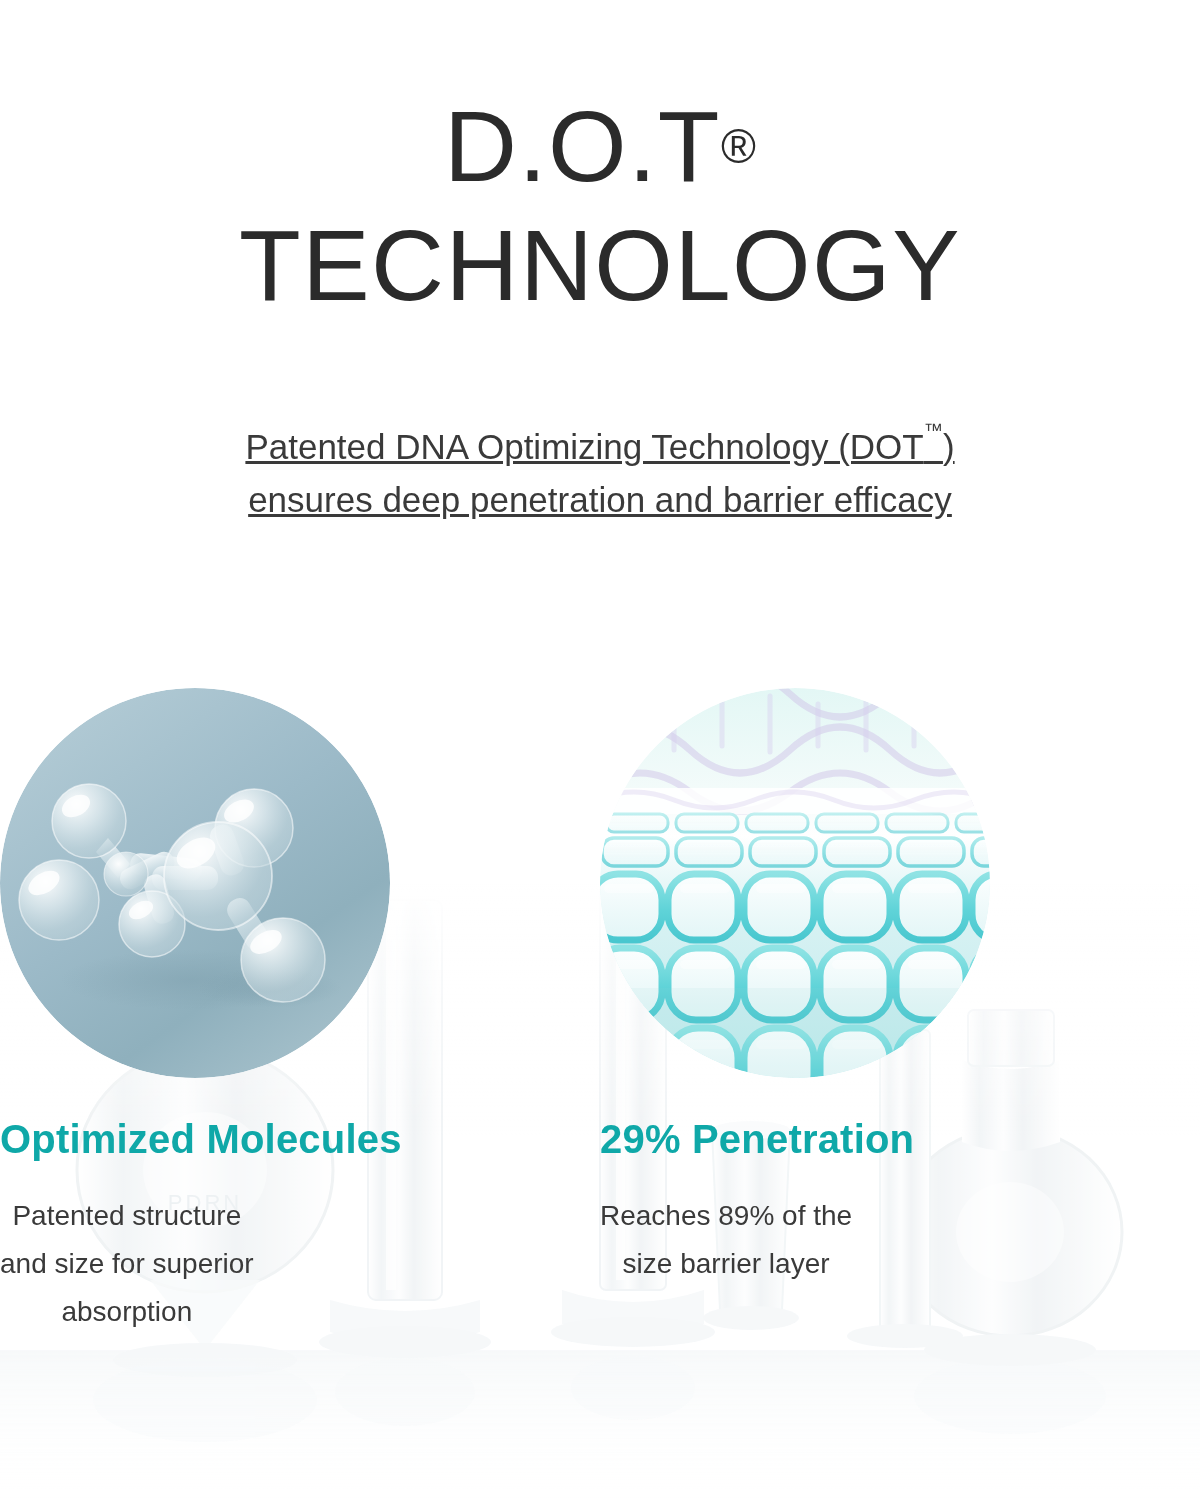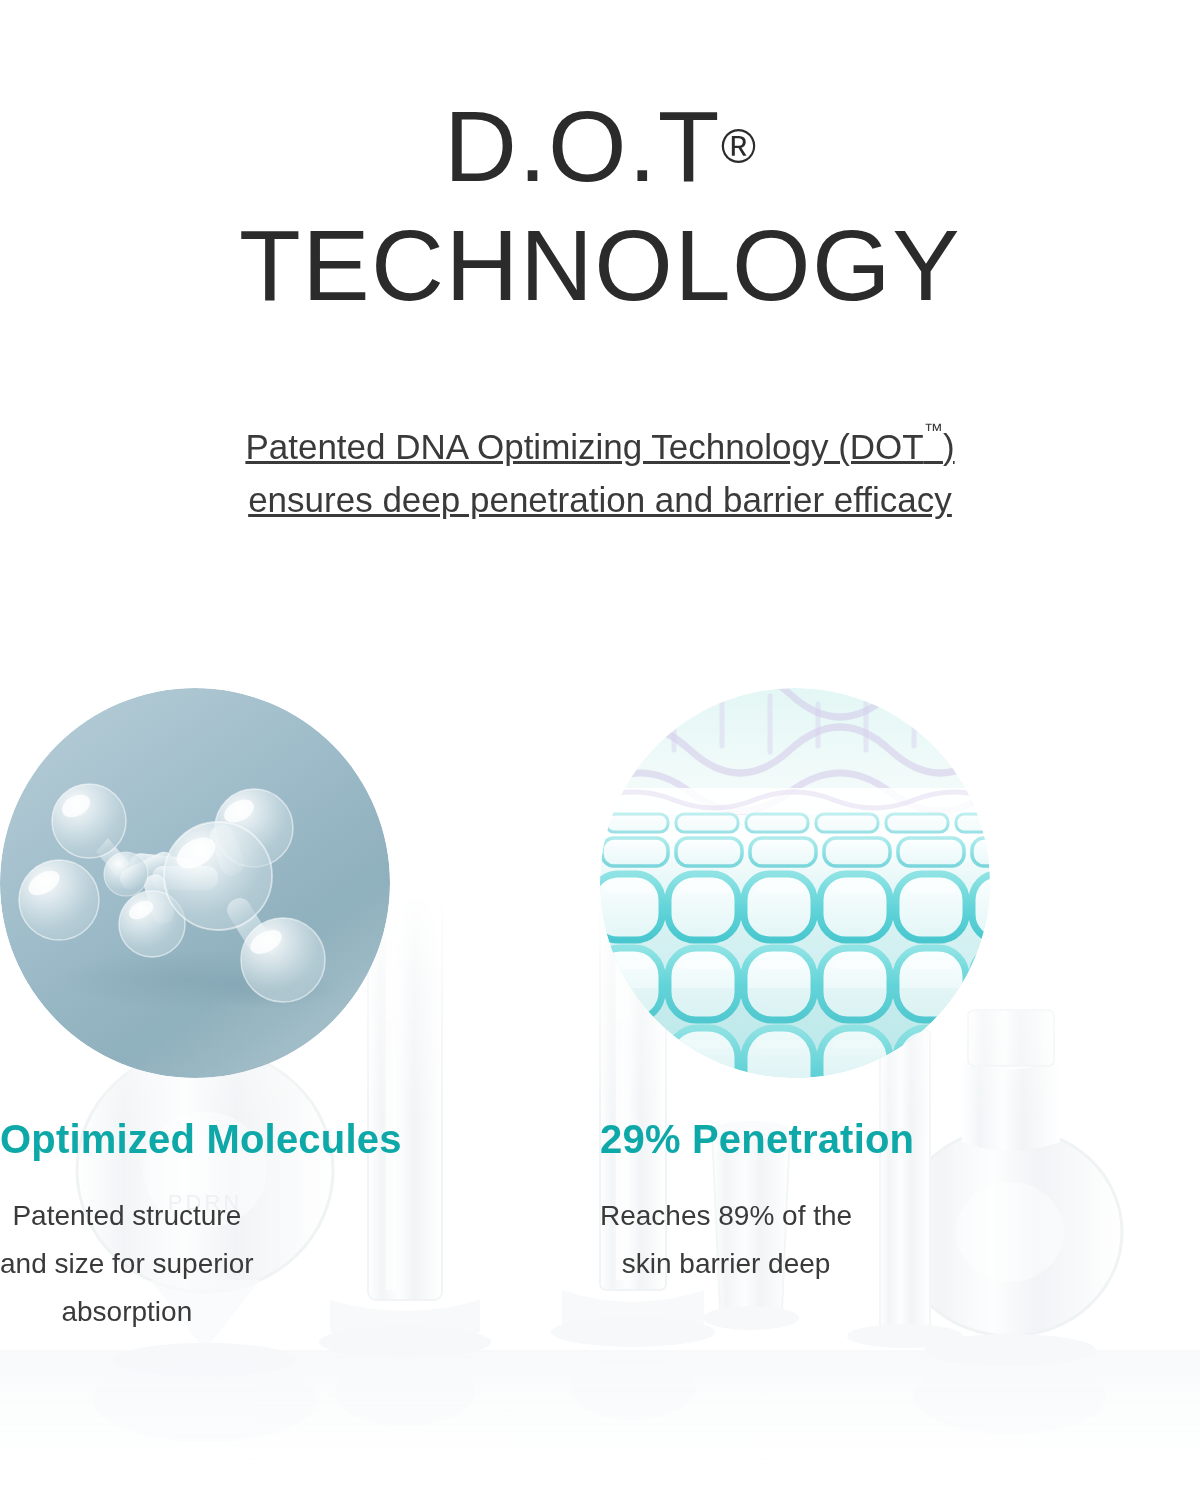--- a/index.html
+++ b/index.html
@@ -411,17 +411,17 @@
             <rect x="308" y="352" width="50" height="9" rx="5"></rect>
           </g>
 
           <rect x="0" y="300" width="390" height="90" fill="#8fd8dc" opacity="0.10"></rect>
         </g>
       </svg>
     </div>
     <div class="feature-title">29% Penetration</div>
     <div class="feature-desc">
       <div>Reaches 89% of the</div>
-      <div>skin barrier deep</div>
+      <div>size barrier layer</div>
     </div>
   </div>
 
 </div>
 
 </body></html>

